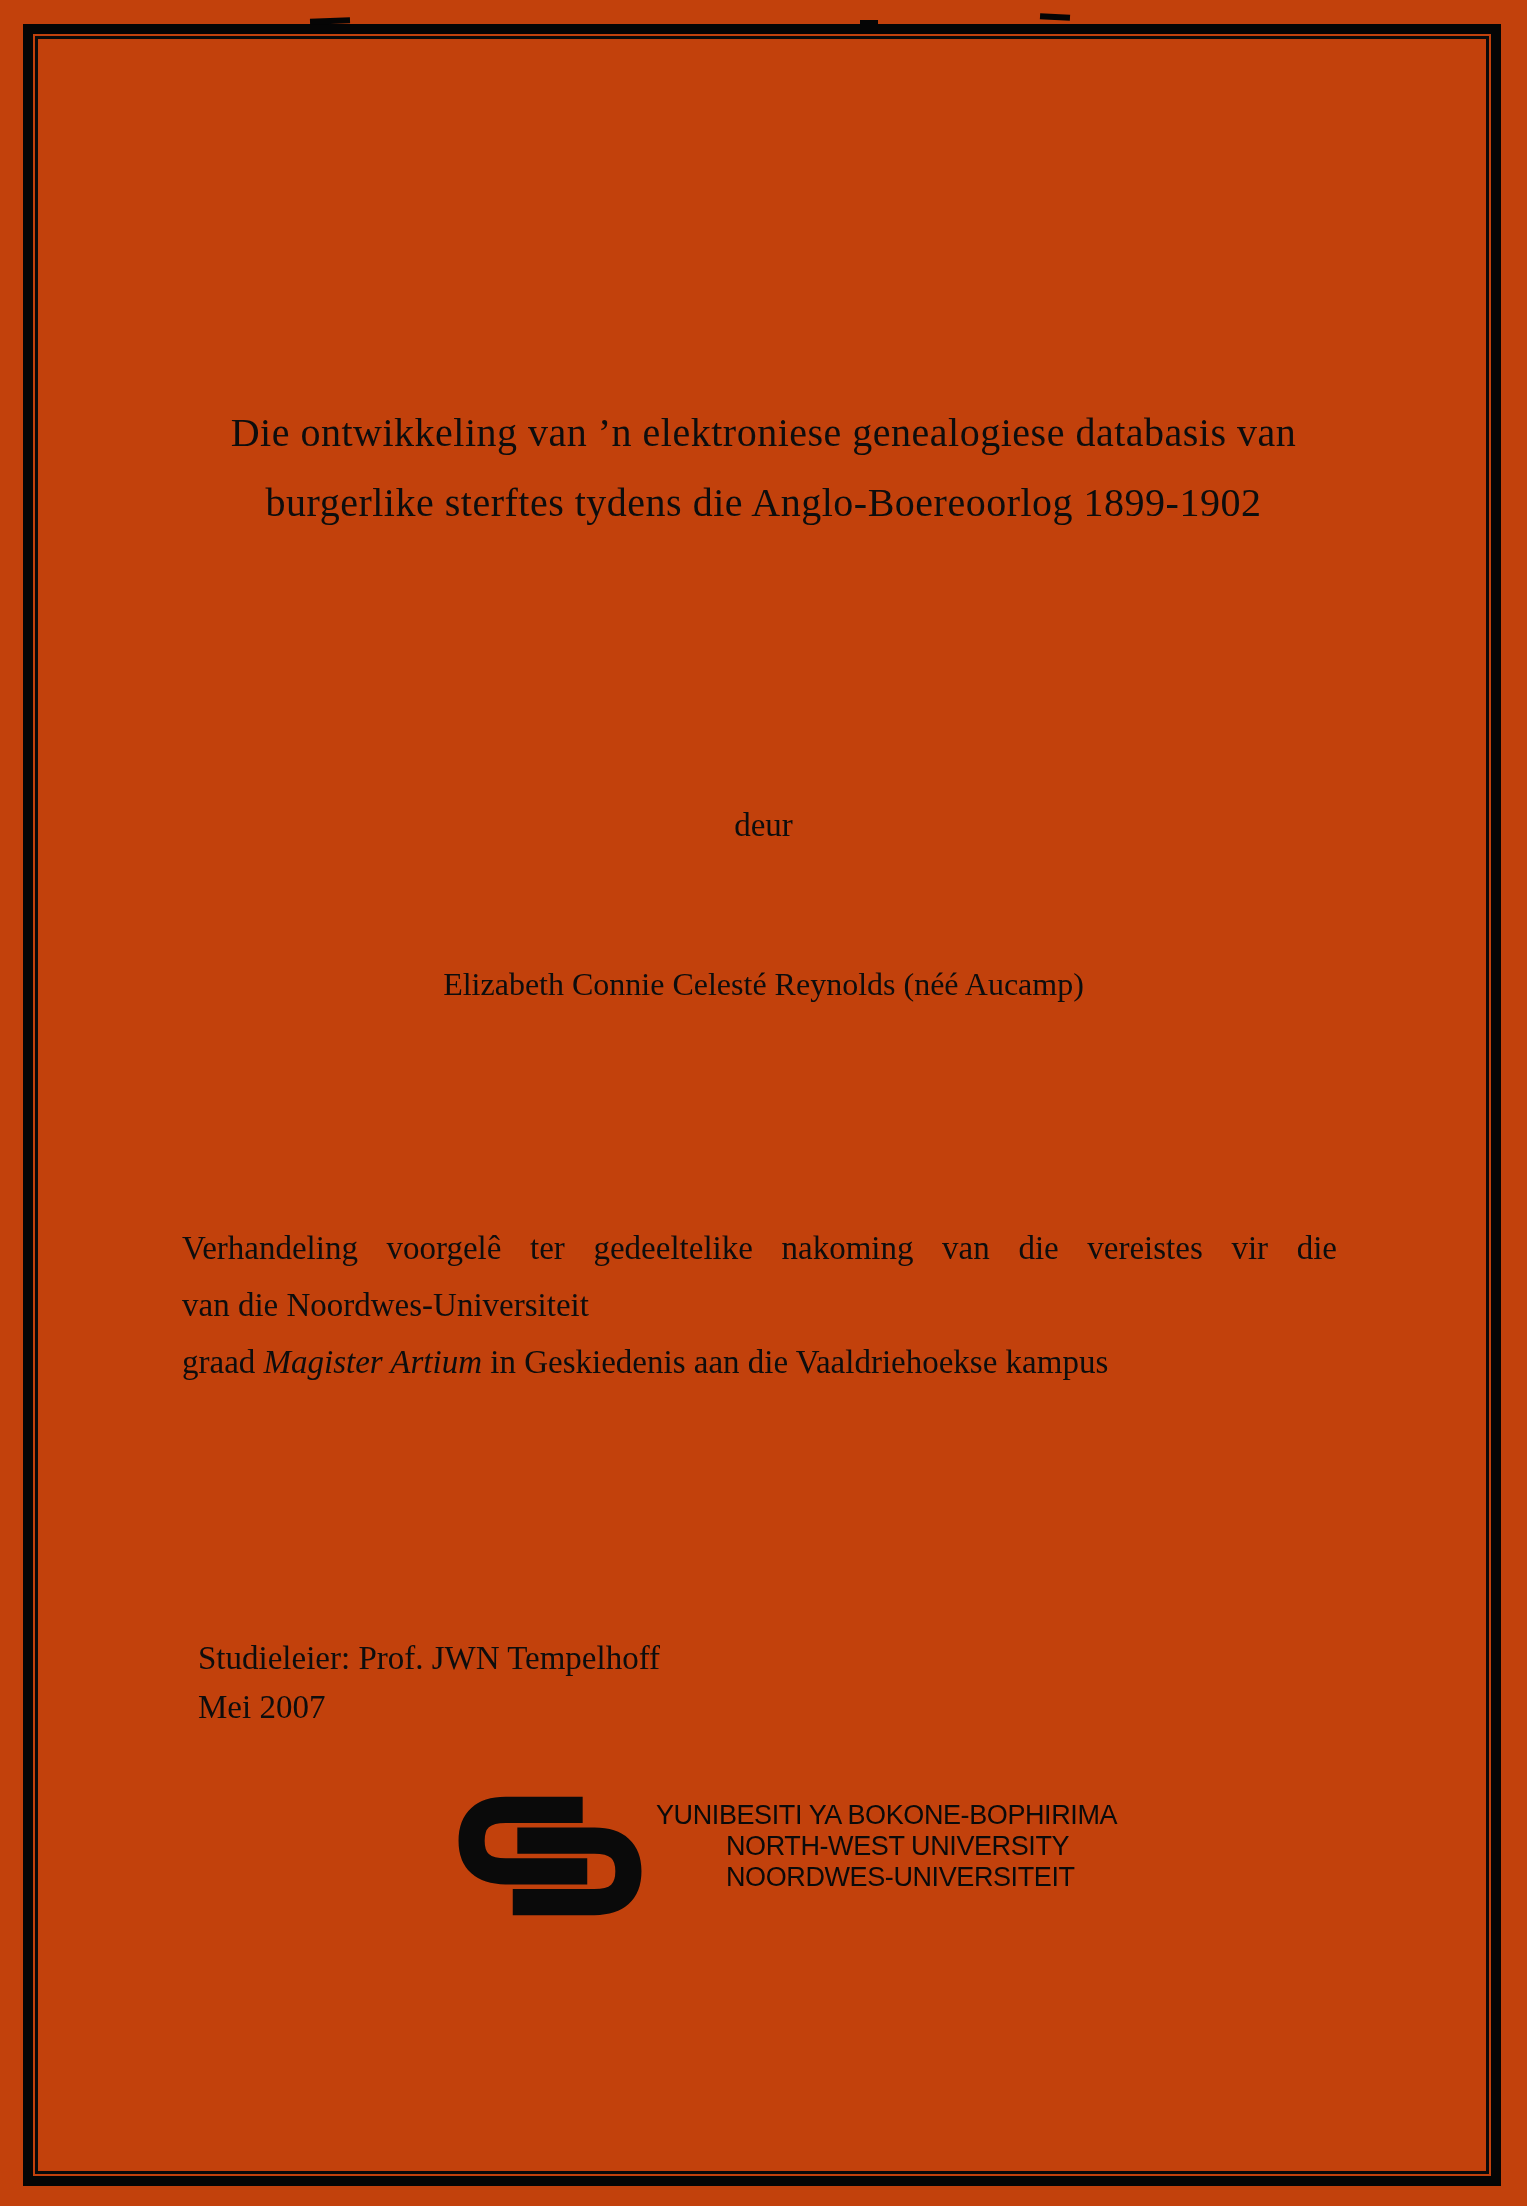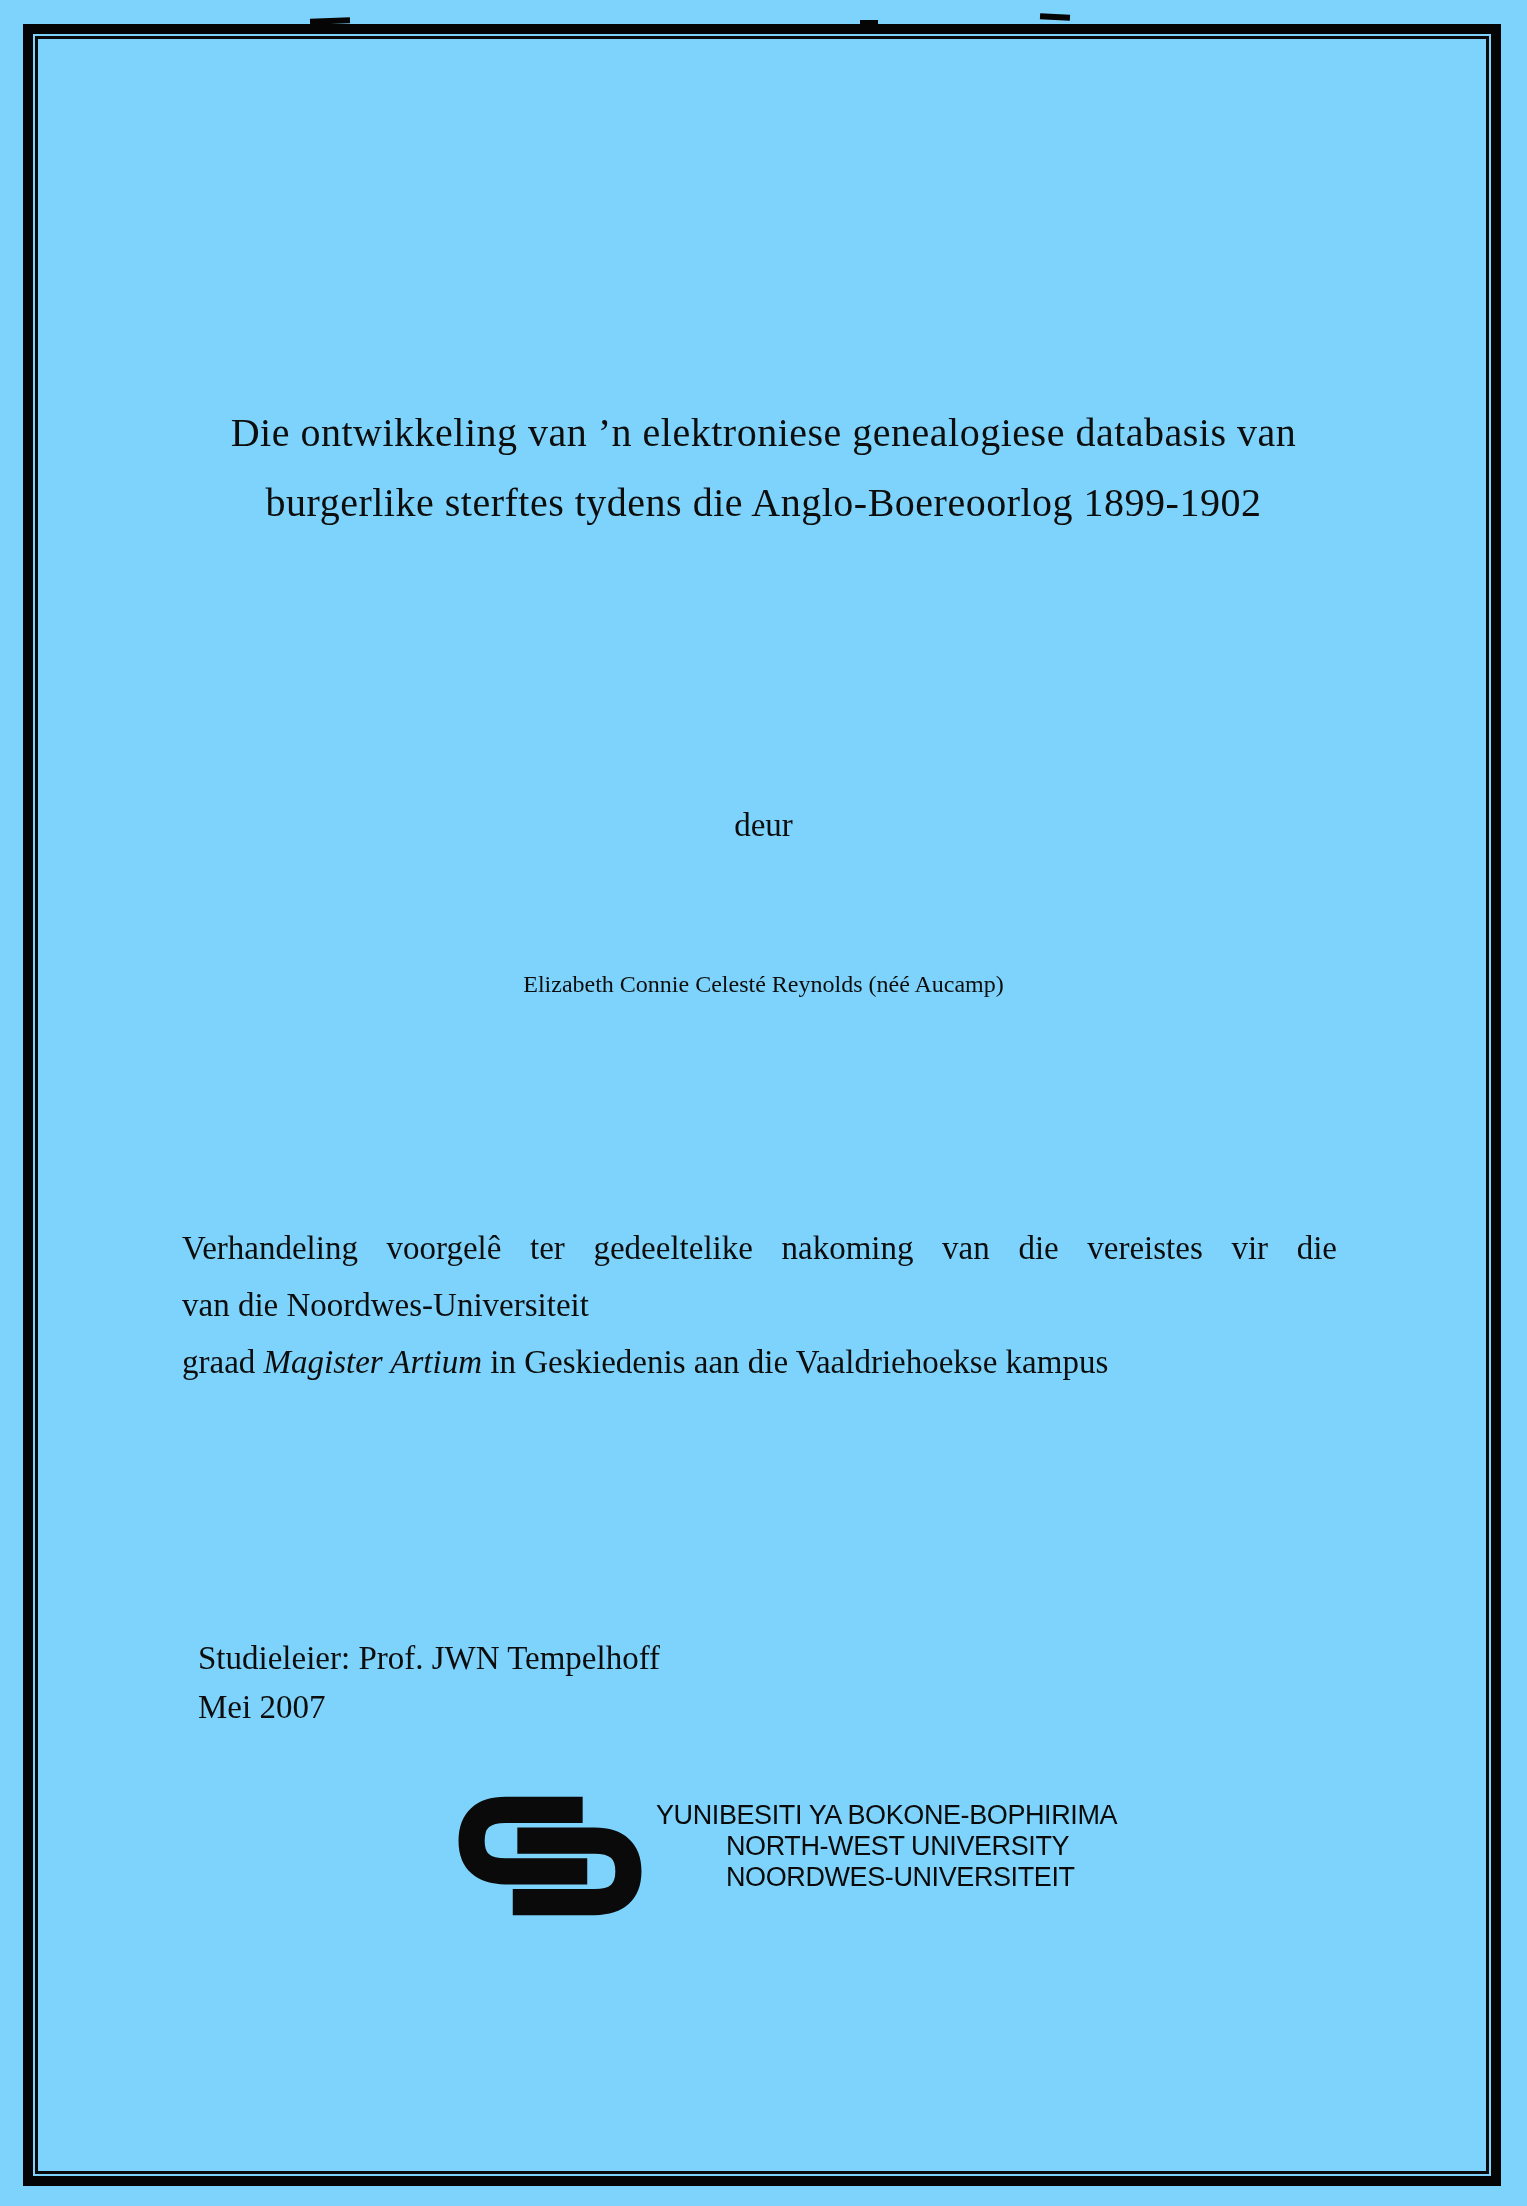--- a/index.html
+++ b/index.html
@@ -1,19 +1,19 @@
 <!DOCTYPE html>
 <html><head>
 <meta charset="utf-8">
 <style>
   html,body{margin:0;padding:0;background:#e8e8e8;}
   .page{
     position:relative;
     width:1527px;height:2206px;
-    background:#7dd3fc;
+    background:#c2410c;
     font-family:"Liberation Serif","DejaVu Serif",serif;
     color:#0d0d0d;
     overflow:hidden;
   }
   
   .frame-outer{
     position:absolute;left:23px;top:24px;right:26px;bottom:20px;
     border:10px solid #050505;
   }
   .frame-inner{
@@ -33,21 +33,21 @@
     letter-spacing:0.5px;
   }
   .byline{
     position:absolute;left:0;right:0;top:803px;
     text-align:center;
     font-size:33px;line-height:44px;
   }
   .author{
     position:absolute;left:0;right:0;top:960px;
     text-align:center;
-    font-size:24px;line-height:48px;
+    font-size:32px;line-height:48px;
   }
   .submission{
     position:absolute;left:182px;top:1220px;width:1155px;
     font-size:33px;line-height:57px;
   }
   .submission .justified{
     text-align:justify;
     text-align-last:justify;
     word-spacing:2px;
   }

